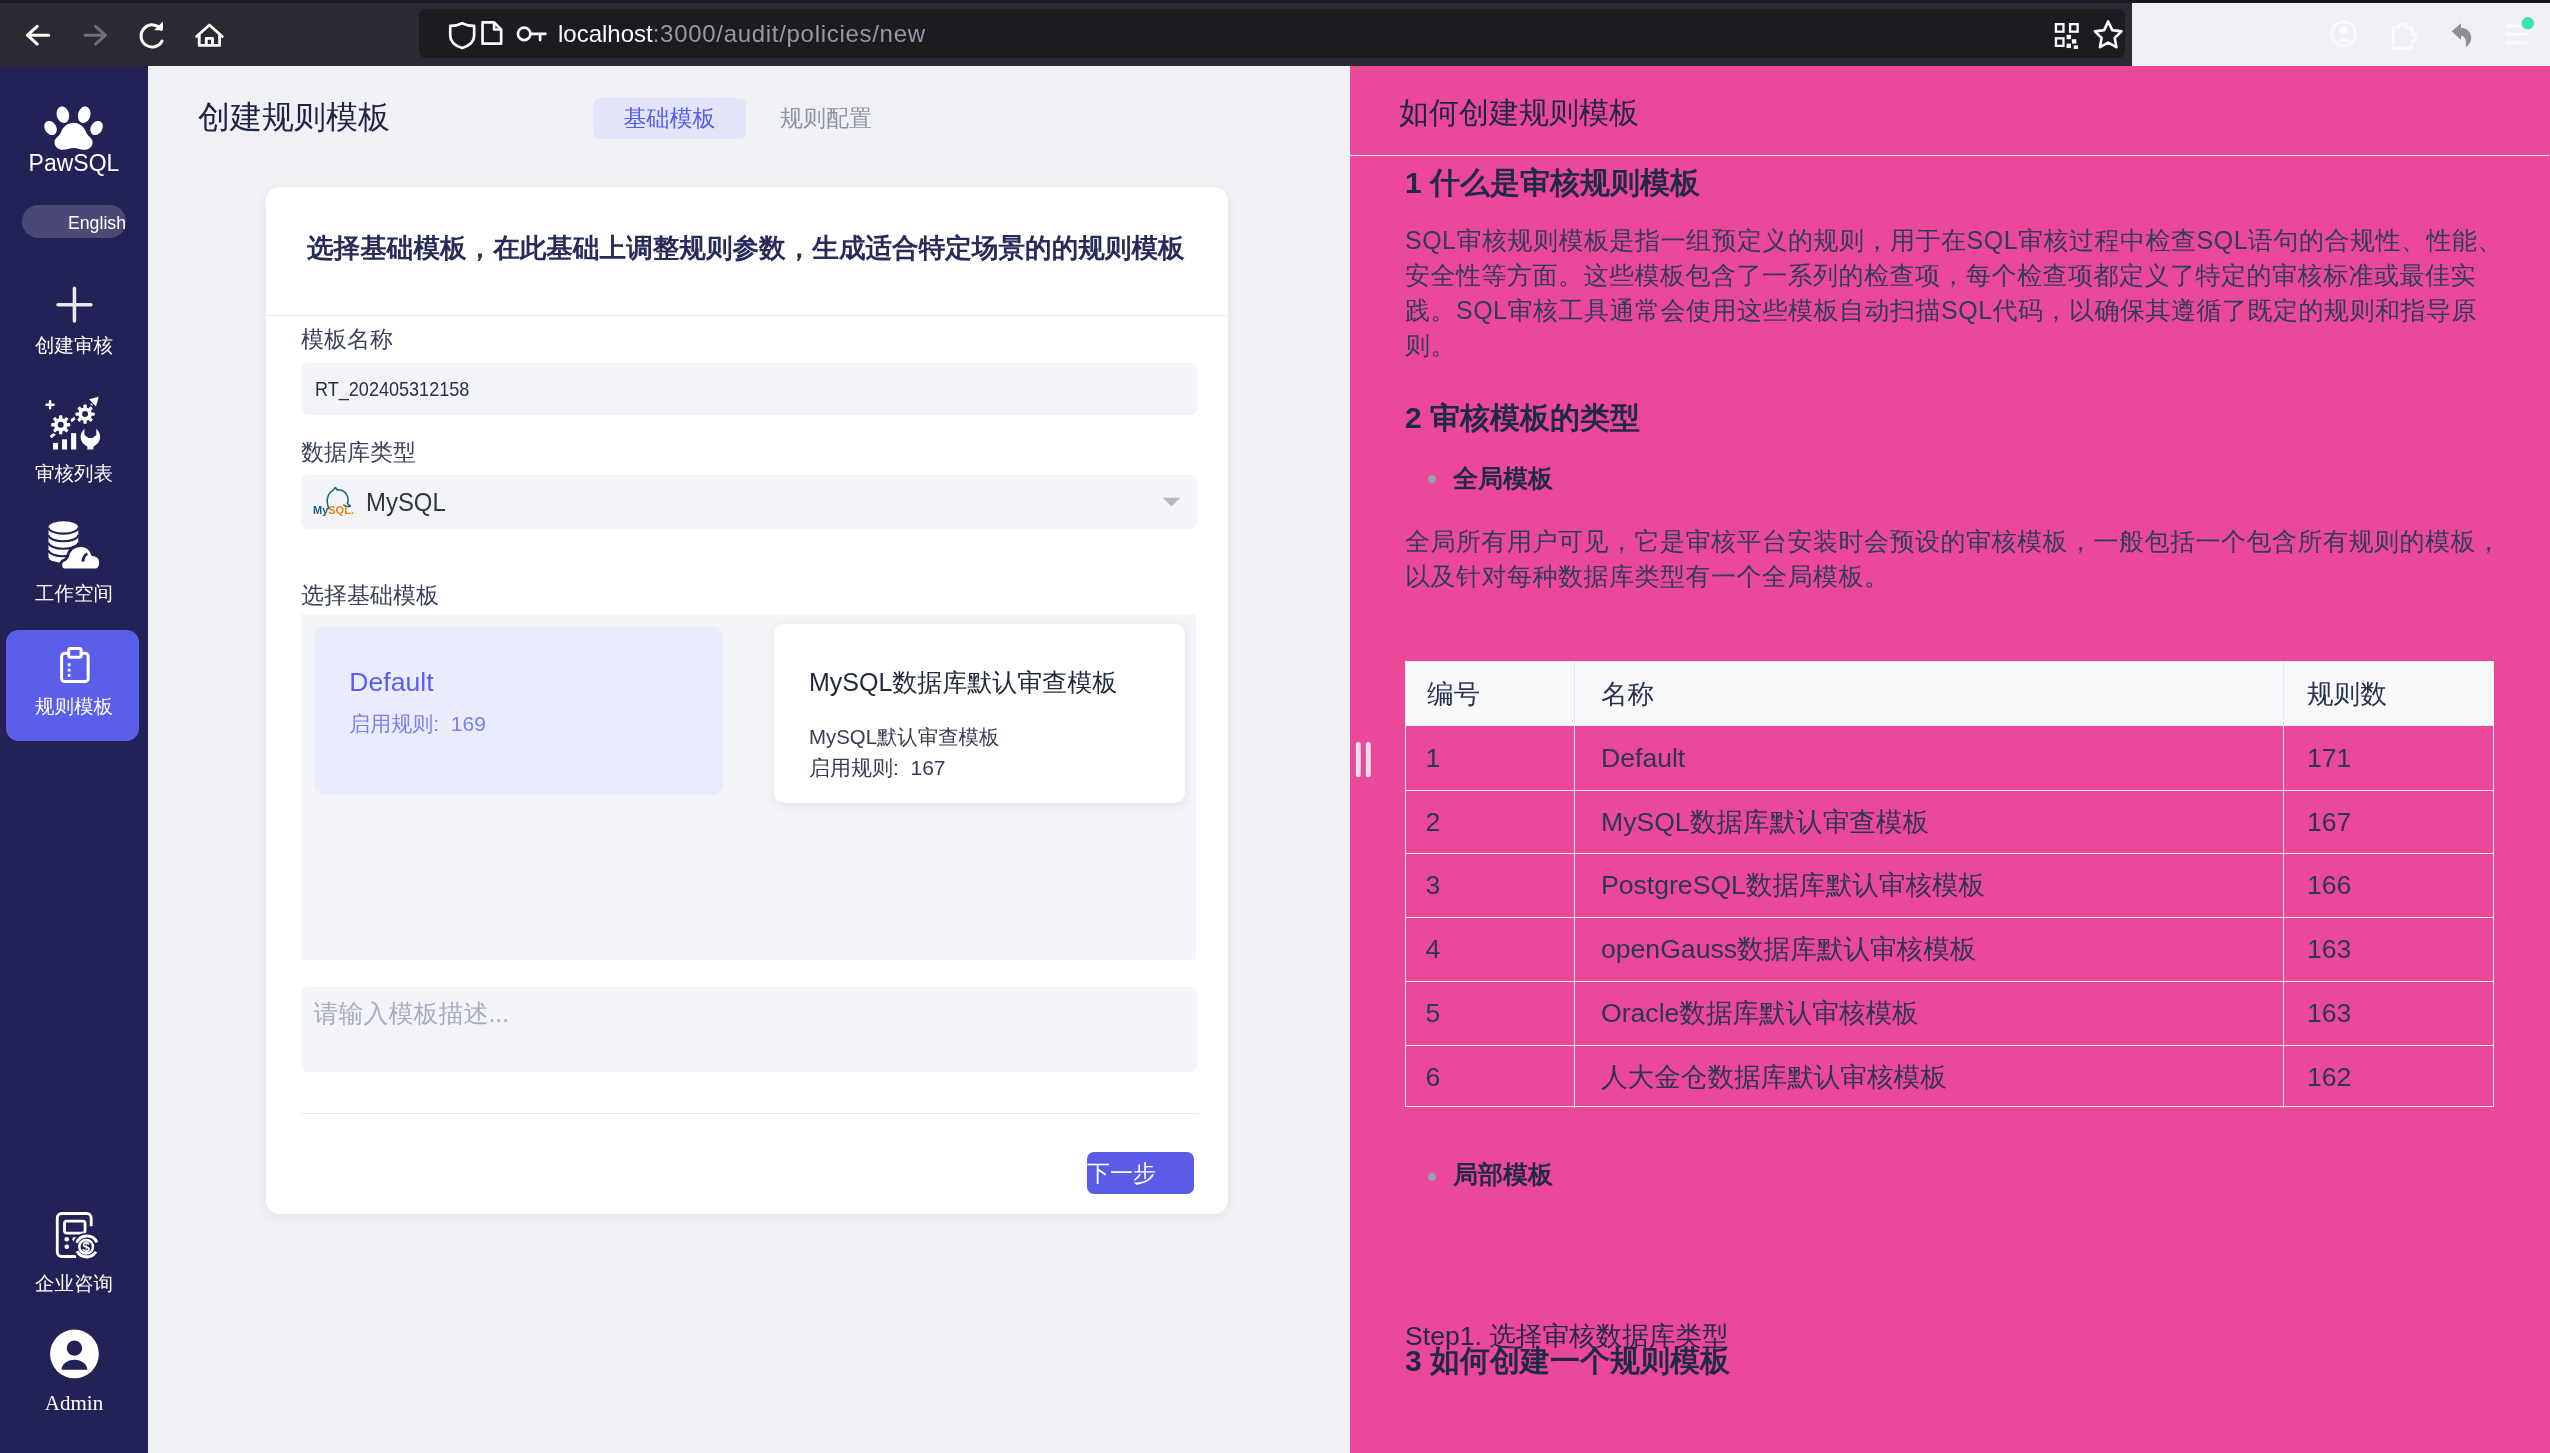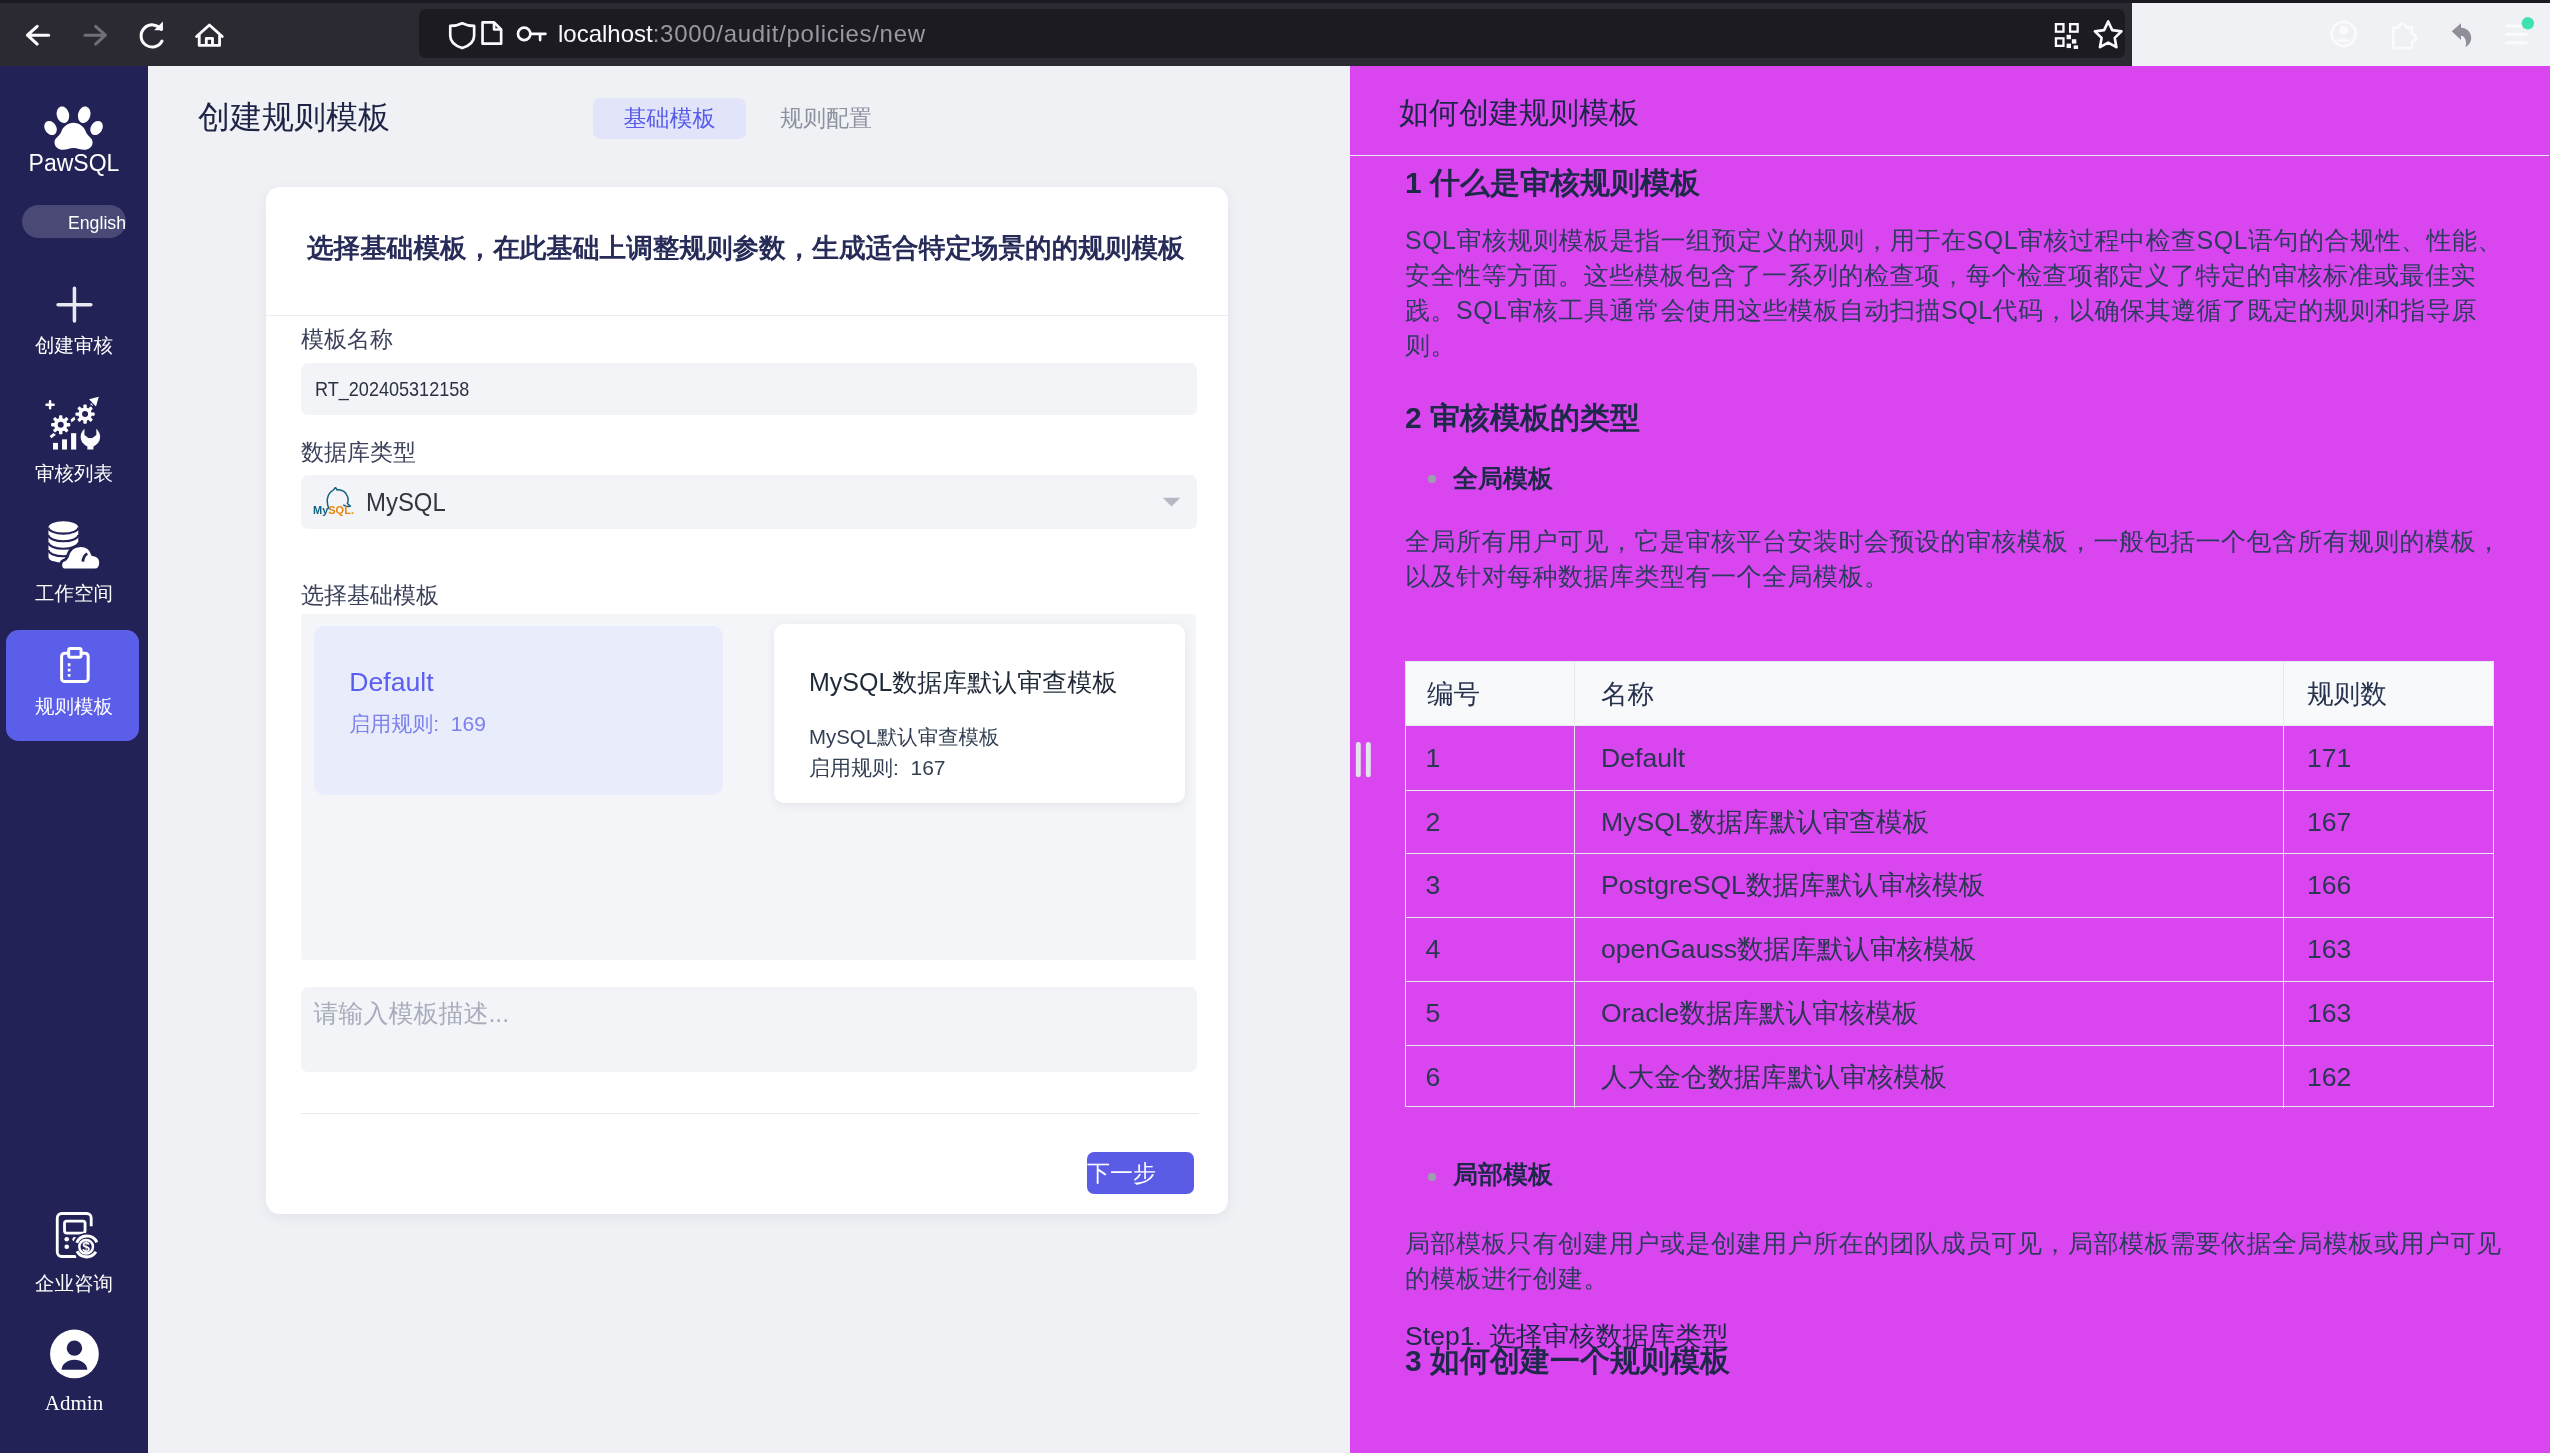--- a/index.html
+++ b/index.html
@@ -17,21 +17,21 @@
 .sbtext{position:absolute;width:148px;text-align:center;color:#fff}
 #pill{position:absolute;left:22px;top:139px;width:104px;height:33px;border-radius:17px;background:rgba(255,255,255,.18);color:#fff;font-size:17.7px;text-align:right;line-height:37px}
 #active{position:absolute;left:6.2px;top:564px;width:133px;height:111px;border-radius:12.4px;background:#5b5ee9}
 
 #main{position:absolute;left:148px;top:66px;width:1203px;height:1388px;background:#eff1f5}
 #card{position:absolute;left:118px;top:121px;width:962px;height:1027px;background:#fff;border-radius:14px;box-shadow:0 3.5px 12.4px rgba(30,41,90,.06)}
 .tabpill{position:absolute;left:592px;top:97px;width:153px;height:41px;background:#e2e5fa;border-radius:7px;color:#565ce8;font-size:23px;text-align:center;line-height:41px}
 .tab2{position:absolute;left:780px;top:97px;height:41px;color:#8d92a0;font-size:23px;line-height:41px}
 .field{background:#f3f4f8;border-radius:7px;position:absolute}
 
-#rpanel{position:absolute;left:1350px;top:66px;width:1200px;height:1388px;background:#d946ef}
+#rpanel{position:absolute;left:1350px;top:66px;width:1200px;height:1388px;background:#ec4899}
 .rp{position:absolute;color:#2d3c5e}
 .trow{position:absolute;left:0;width:100%;height:64px;line-height:64px;font-size:26.6px;color:#2b3652}
 .trow span{position:absolute;top:0}
 .c1{left:19.5px}.c2{left:195px}.c3{left:901px}
 </style>
 </head>
 <body>
 
 <div id="chrome">
   <div class="topline"></div>
@@ -276,17 +276,16 @@
         <span class="c3">163</span>
       </div>
     <div class="trow" style="top:383px">
         <span class="c1">6</span>
         <span class="c2">人大金仓数据库默认审核模板</span>
         <span class="c3">162</span>
       </div>
   </div>
   <div class="rp" style="left:78px;top:1107px;width:8px;height:8px;border-radius:50%;background:#9aa0ac"></div>
   <div class="rp" style="left:103px;top:1092px;font-size:25px;font-weight:700;color:#1e2949">局部模板</div>
-  <div class="rp" style="left:55px;top:1160px;font-size:25px;line-height:35px;letter-spacing:0.5px;color:#2d3c5e">局部模板只有创建用户或是创建用户所在的团队成员可见，局部模板需要依据全局模板或用户可见<br>的模板进行创建。</div>
   <div class="rp" style="left:55px;top:1275px;font-size:30px;font-weight:700;color:#1e2949">3 如何创建一个规则模板</div>
   <div class="rp" style="left:55px;top:1252px;font-size:26.6px;font-weight:400;color:#1e2949">Step1. 选择审核数据库类型</div>
 </div>
 
 
 </body></html>

